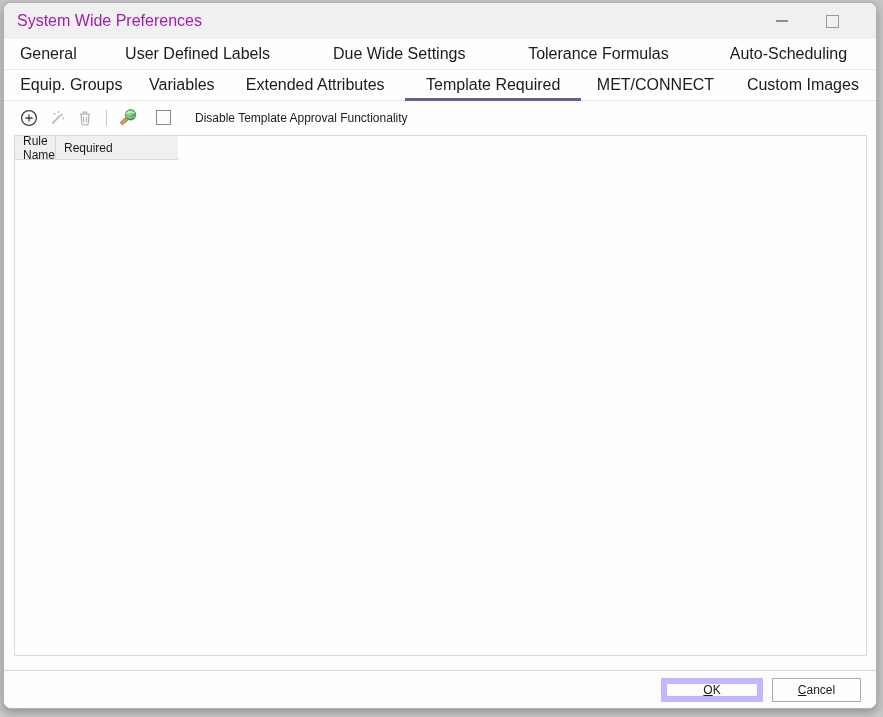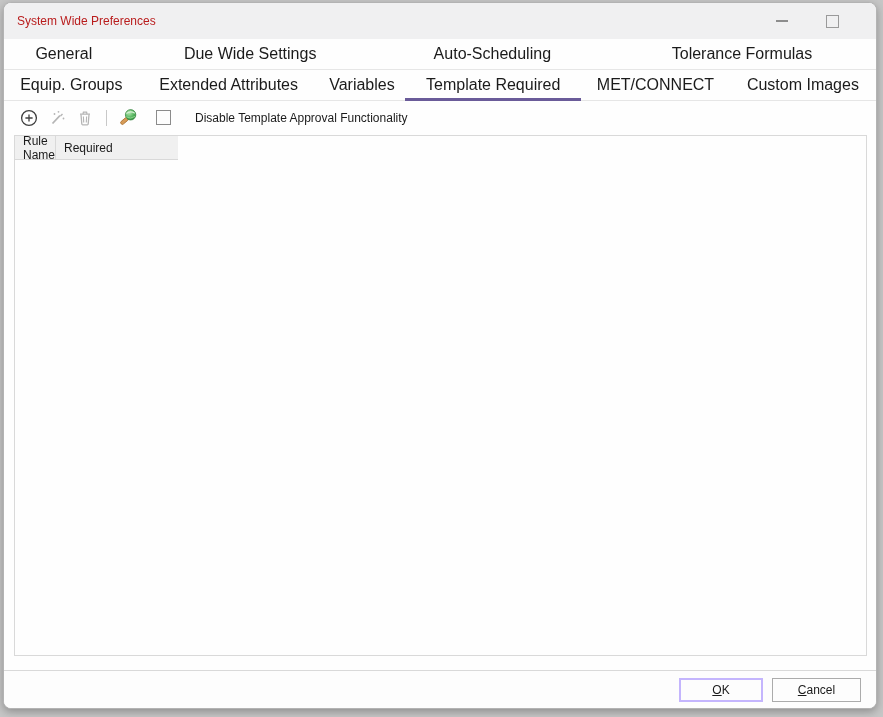--- a/index.html
+++ b/index.html
@@ -24,22 +24,22 @@
   
   .titlebar {
     height: 36px;
     flex: 0 0 36px;
     background: #f0f0f1;
     display: flex;
     align-items: center;
     padding: 0 12px 0 13px;
   }
   .titlebar .title {
-    font-size: 12px;
-    color: #b91c1c;
+    font-size: 16px;
+    color: #a21caf;
     flex: 1;
   }
   .win-controls { display: flex; align-items: center; gap: 22px; padding-right: 18px; }
   .ctrl-btn { width: 28px; height: 24px; display: flex; align-items: center; justify-content: center; cursor: default; }
   .min-glyph { width: 12px; height: 0; border-top: 2px solid #8d8d8d; display: inline-block; }
   .max-glyph { width: 13px; height: 13px; border: 1.5px solid #9a9a9a; display: inline-block; background: transparent; }
   
   .tabrow {
     display: flex;
     height: 31px;
@@ -132,21 +132,21 @@
     font-size: 12px;
     color: #1b1b1b;
     display: flex;
     align-items: center;
     justify-content: center;
     font-family: "Liberation Sans", sans-serif;
     cursor: default;
   }
   .btn .lbl { display: block; }
   .btn .lbl::first-letter { text-decoration: underline; }
-  .btn-ok { width: 84px; border: 2px solid #c4b5fd; }
+  .btn-ok { width: 102px; border: 6px solid #c4b5fd; }
   .btn-cancel { width: 89px; border: 1px solid #ababab; }
 </style>
 </head>
 <body>
 
 <div class="window">
 
   <div class="titlebar">
     <span class="title">System Wide Preferences</span>
     <span class="win-controls">
@@ -156,40 +156,43 @@
       <span class="ctrl-btn">
         <span class="max-glyph"></span>
       </span>
     </span>
   </div>
 
   <div class="tabrow">
     <div class="tab" style="flex-grow:98">
         <span>General</span>
       </div>
+    <div class="tab" style="flex-grow:200">
+        <span>User Defined Labels</span>
+      </div>
     <div class="tab" style="flex-grow:188">
         <span>Due Wide Settings</span>
       </div>
+    <div class="tab" style="flex-grow:199">
+        <span>Tolerance Formulas</span>
+      </div>
     <div class="tab" style="flex-grow:178">
         <span>Auto-Scheduling</span>
-      </div>
-    <div class="tab" style="flex-grow:199">
-        <span>Tolerance Formulas</span>
       </div>
   </div>
 
   <div class="tabrow">
     <div class="tab" style="flex-grow:138">
         <span>Equip. Groups</span>
       </div>
+    <div class="tab" style="flex-grow:90">
+        <span>Variables</span>
+      </div>
     <div class="tab" style="flex-grow:177">
         <span>Extended Attributes</span>
-      </div>
-    <div class="tab" style="flex-grow:90">
-        <span>Variables</span>
       </div>
     <div class="tab active" style="flex-grow:178">
         <span>Template Required</span>
       </div>
     <div class="tab" style="flex-grow:134">
         <span>MET/CONNECT</span>
       </div>
     <div class="tab" style="flex-grow:146">
         <span>Custom Images</span>
       </div>

